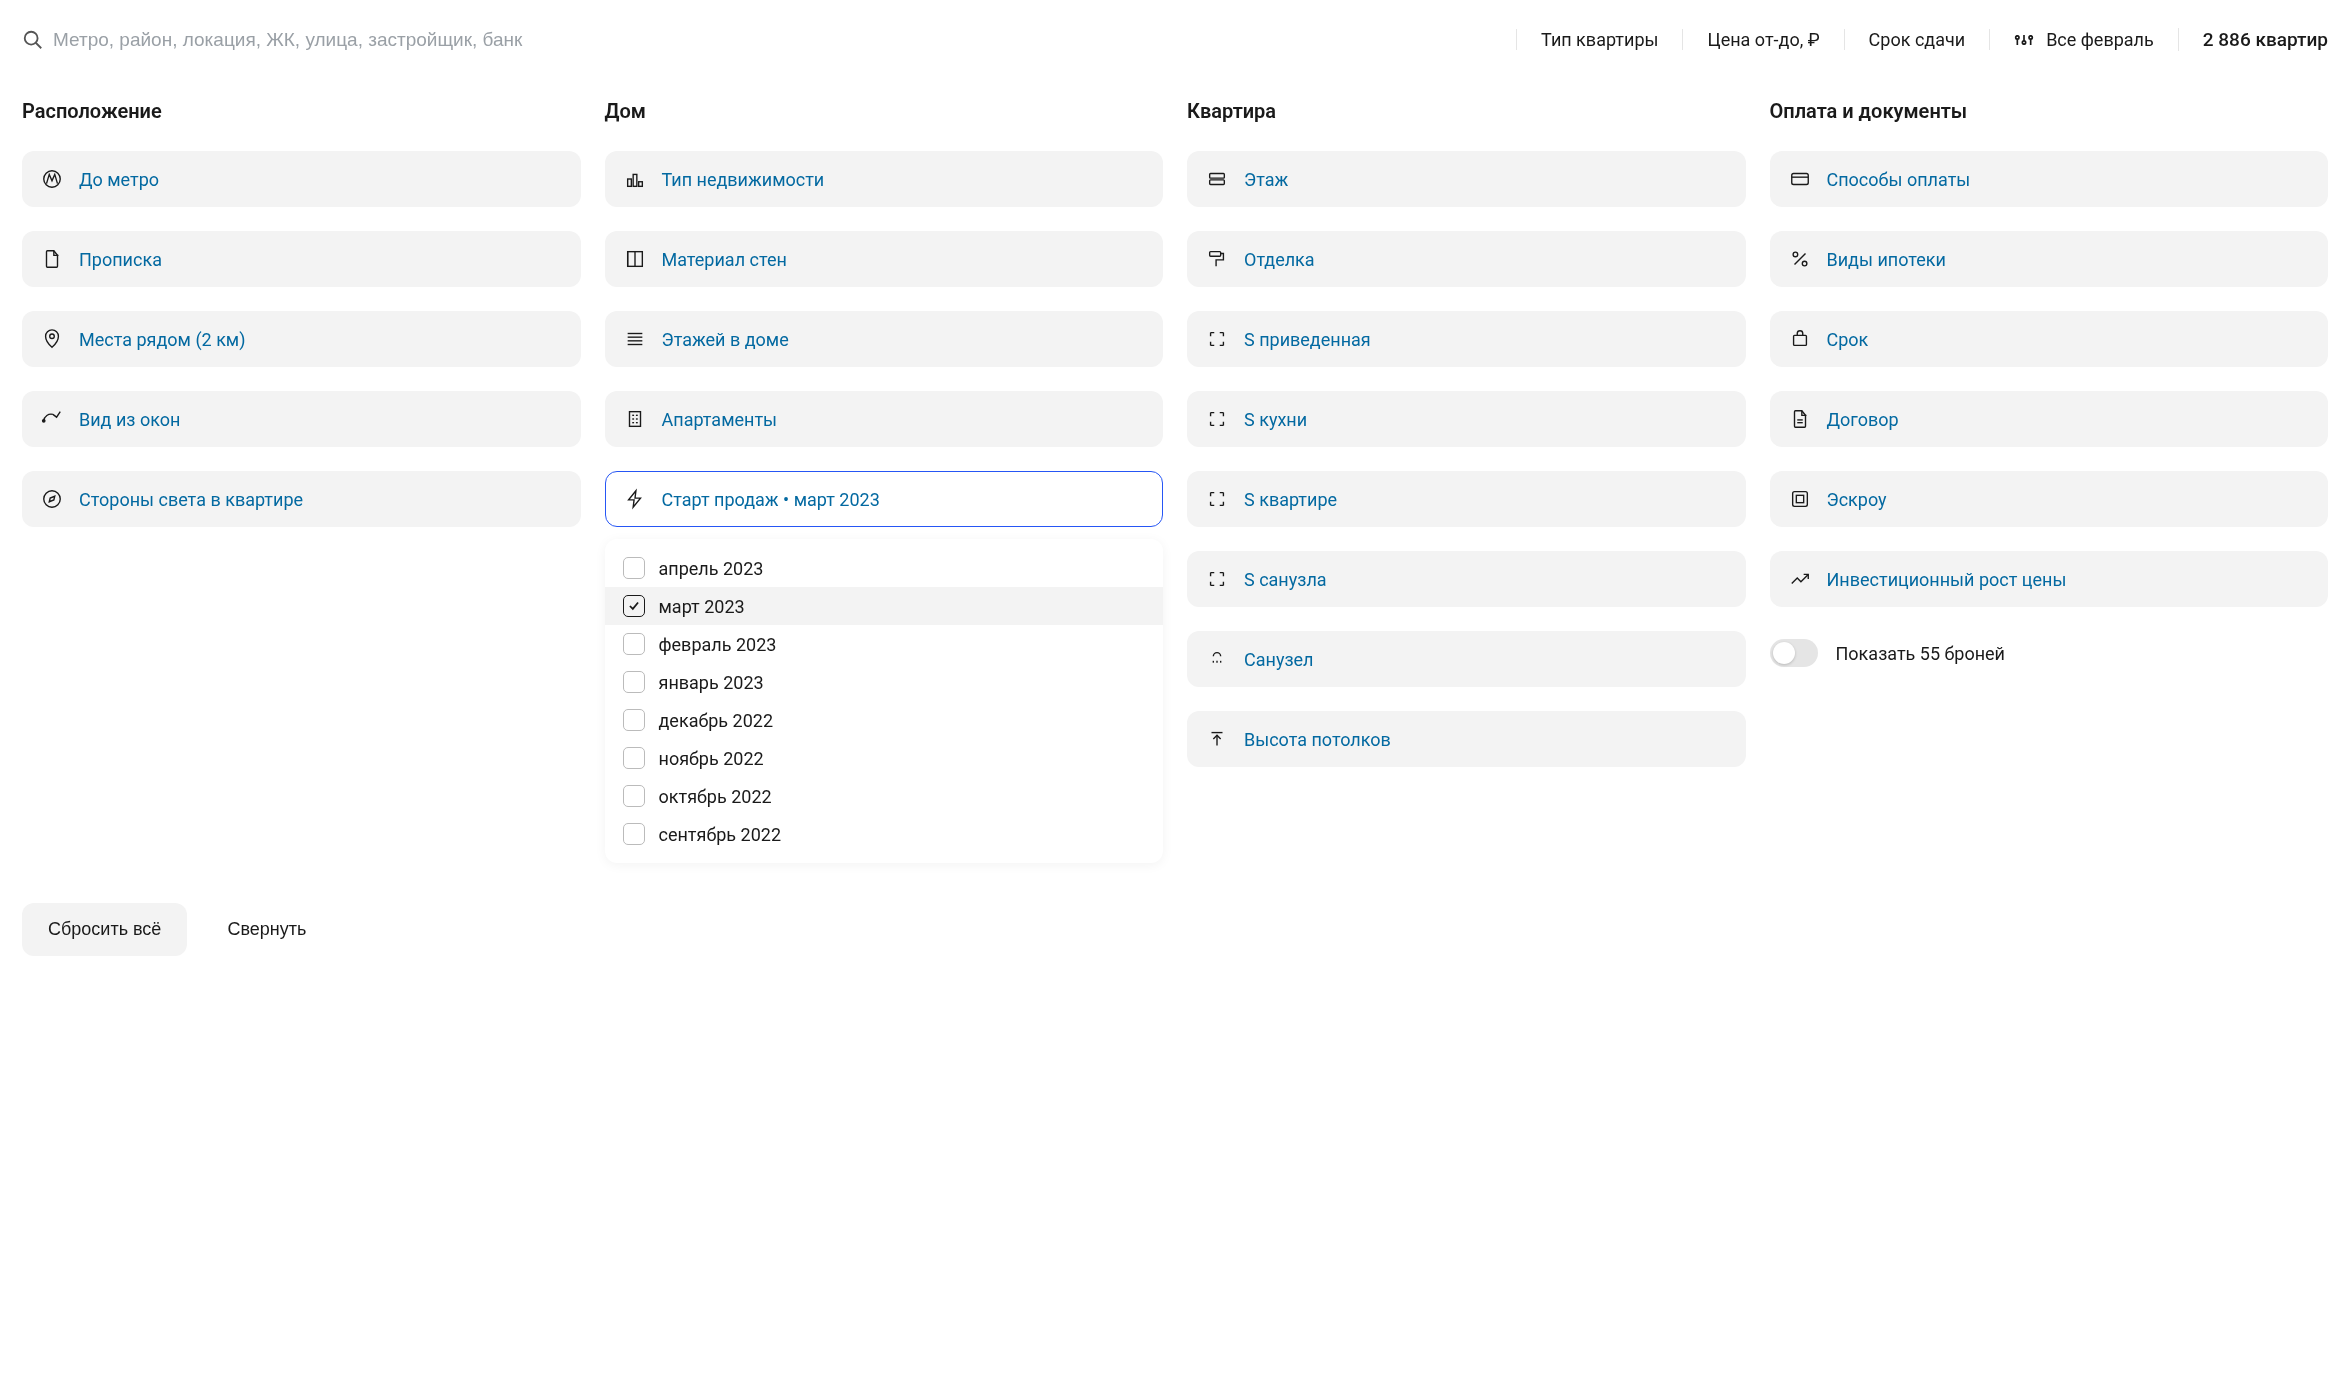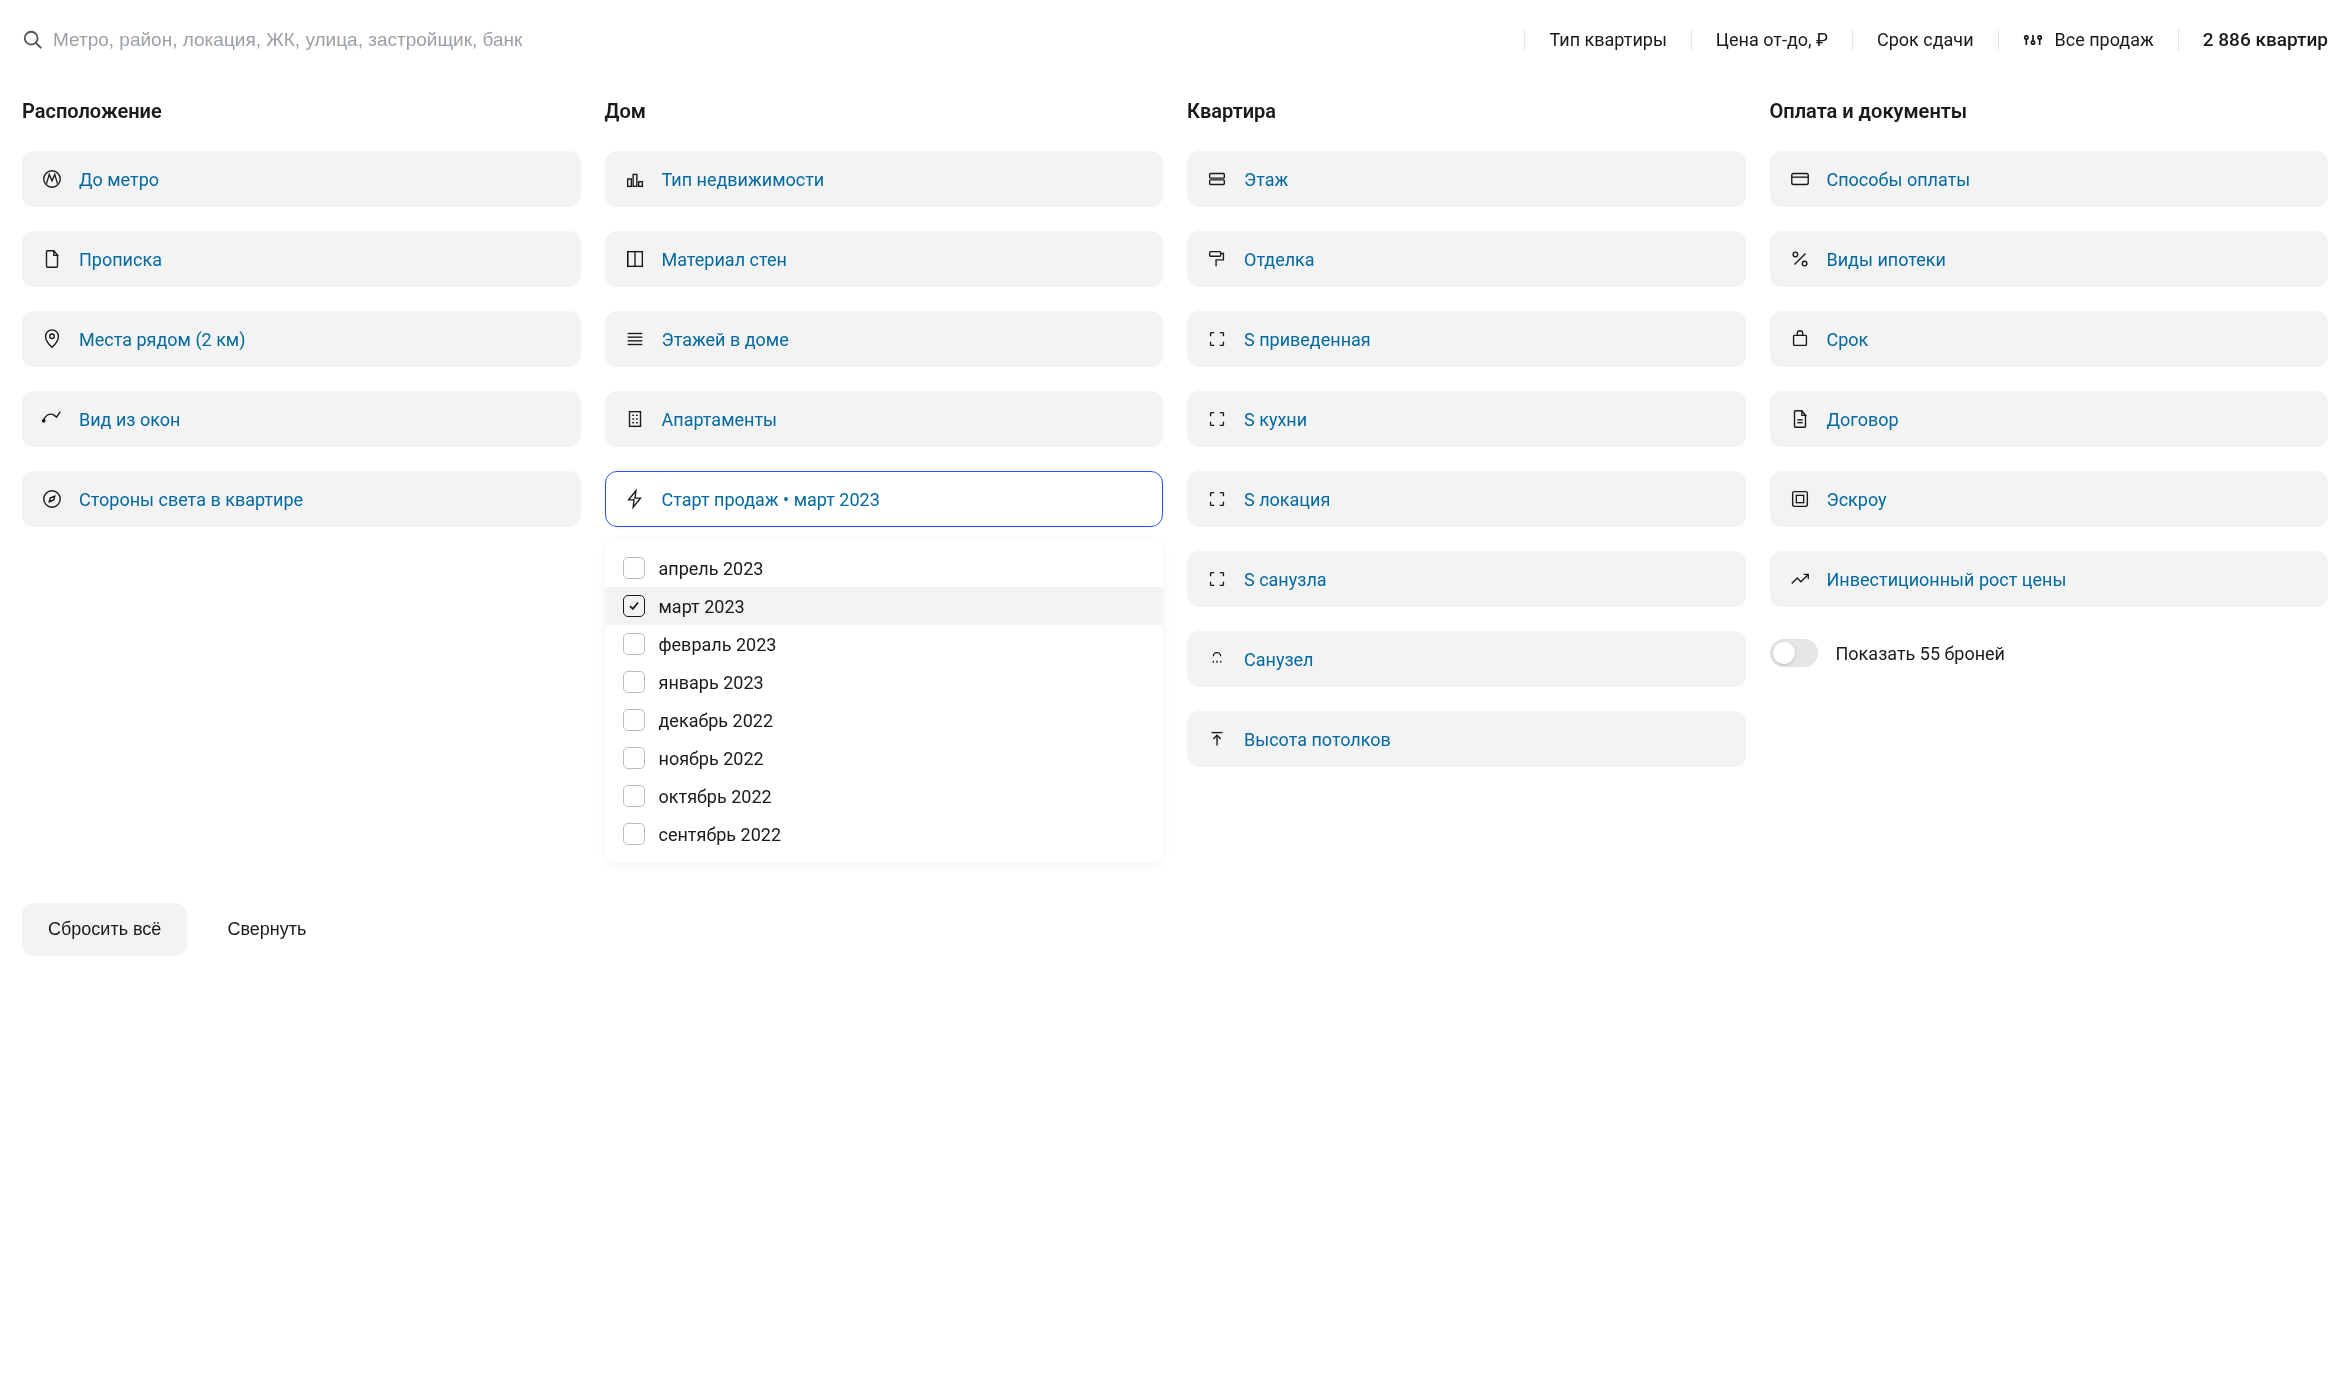--- a/index.html
+++ b/index.html
@@ -217,21 +217,21 @@
       <span>
         <svg width="20" height="20" viewBox="0 0 24 24" fill="none" stroke="#1a1a1a" stroke-width="2">
             <line x1="4" y1="6" x2="4" y2="18"></line>
             <circle cx="4" cy="9" r="2" fill="#fff"></circle>
             <line x1="12" y1="6" x2="12" y2="18"></line>
             <circle cx="12" cy="15" r="2" fill="#fff"></circle>
             <line x1="20" y1="6" x2="20" y2="18"></line>
             <circle cx="20" cy="9" r="2" fill="#fff"></circle>
           </svg>
       </span>
-      <span>Все продаж</span>
+      <span>Все февраль</span>
     </div>
     <div class="top-count">2 886 квартир</div>
   </div>
 </div>
 
 <div class="filter-columns">
 
   <div class="filter-col">
     <div class="col-title">Расположение</div>
     <div class="chip">
@@ -412,21 +412,21 @@
           </svg>
       </span>
       <span>S кухни</span>
     </div>
     <div class="chip">
       <span class="chip-icon">
         <svg width="22" height="22" viewBox="0 0 24 24" fill="none" stroke="#1a1a1a" stroke-width="1.5">
             <path d="M5 5 h4 M5 5 v4 M19 5 h-4 M19 5 v4 M5 19 h4 M5 19 v-4 M19 19 h-4 M19 19 v-4"></path>
           </svg>
       </span>
-      <span>S локация</span>
+      <span>S квартире</span>
     </div>
     <div class="chip">
       <span class="chip-icon">
         <svg width="22" height="22" viewBox="0 0 24 24" fill="none" stroke="#1a1a1a" stroke-width="1.5">
             <path d="M5 5 h4 M5 5 v4 M19 5 h-4 M19 5 v4 M5 19 h4 M5 19 v-4 M19 19 h-4 M19 19 v-4"></path>
           </svg>
       </span>
       <span>S санузла</span>
     </div>
     <div class="chip">

